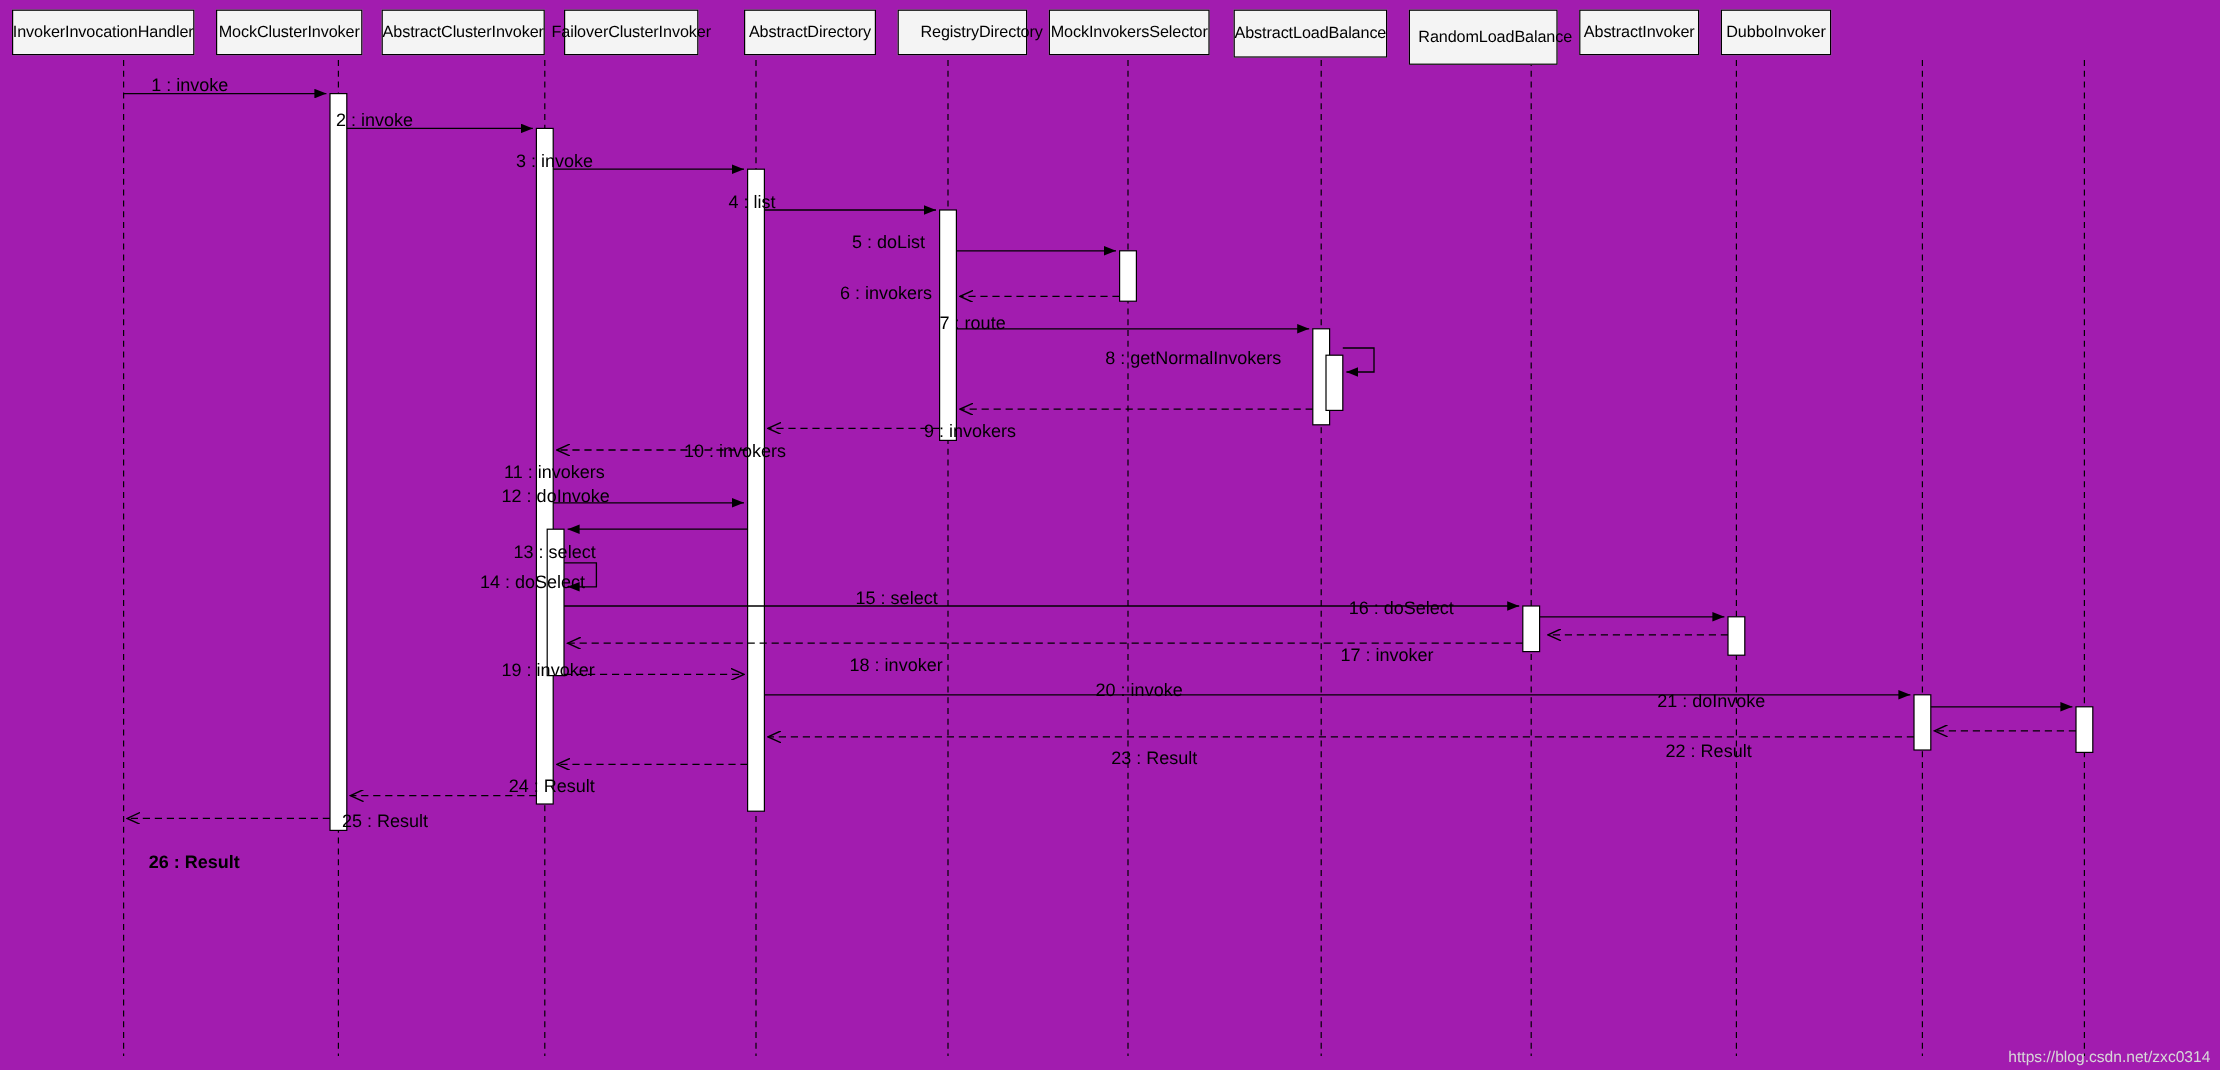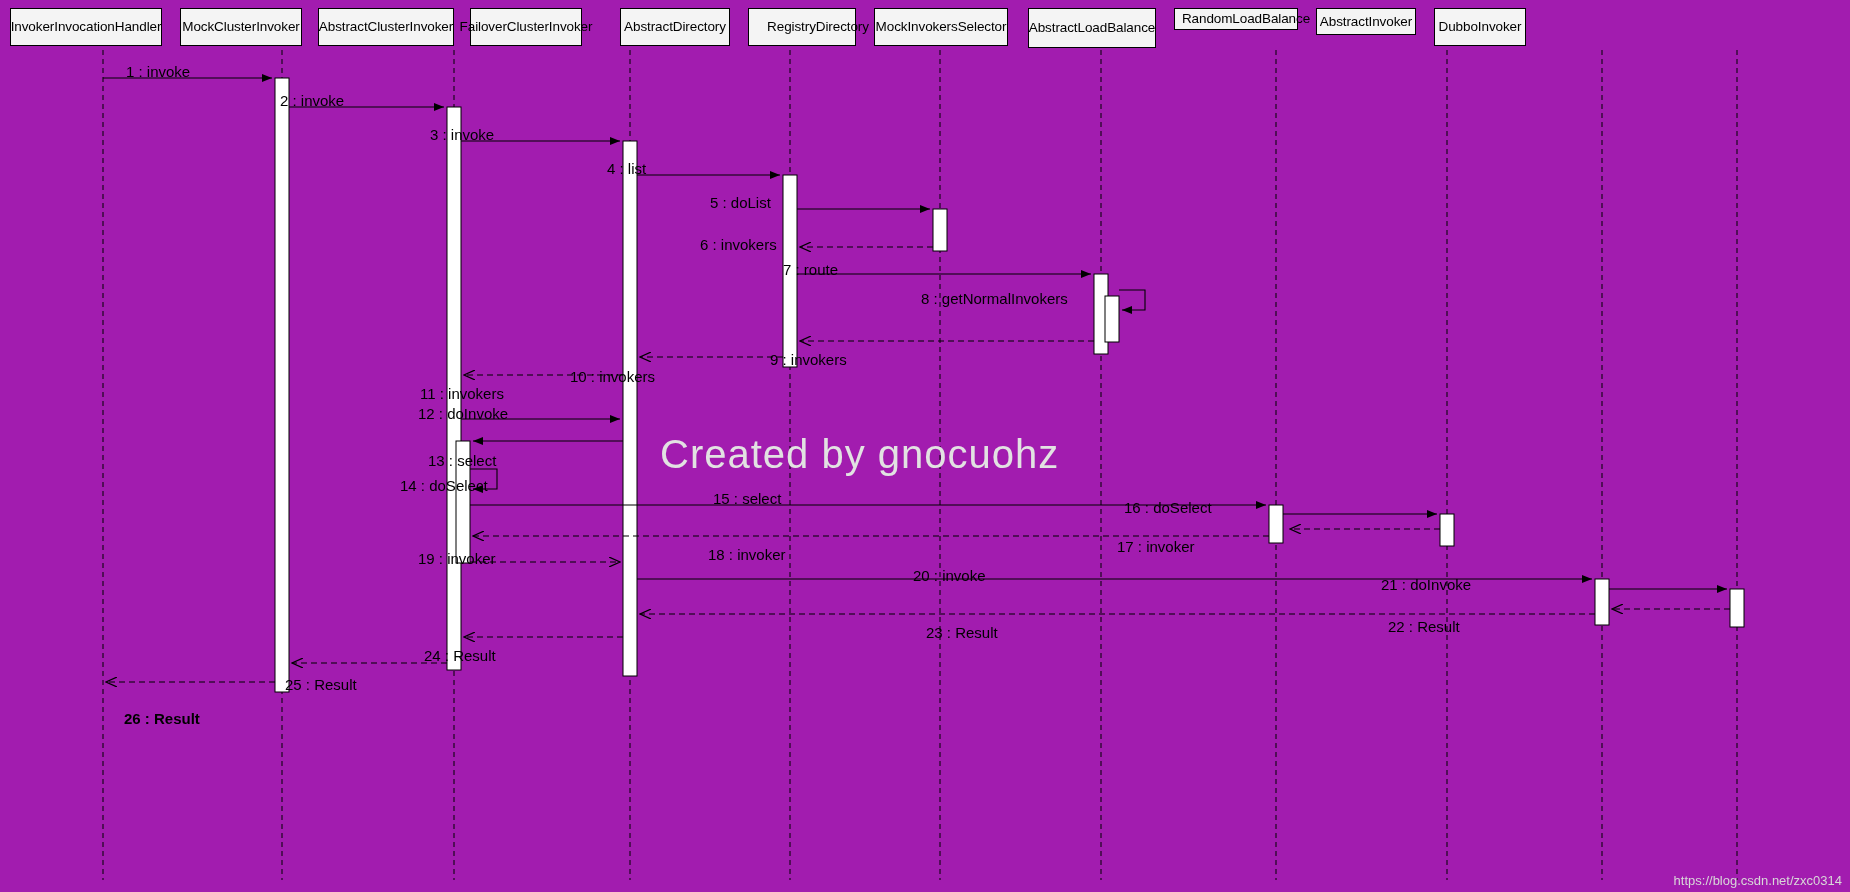--- a/index.html
+++ b/index.html
@@ -185,24 +185,24 @@
     </div>
   <div class="lifeline-box" style="left:748px; top:8px; width:108px; height:38px;padding-left:32px;">
       <span>RegistryDirectory</span>
     </div>
   <div class="lifeline-box" style="left:874px; top:8px; width:134px; height:38px;">
       <span>MockInvokersSelector</span>
     </div>
   <div class="lifeline-box" style="left:1028px; top:8px; width:128px; height:40px;">
       <span>AbstractLoadBalance</span>
     </div>
-  <div class="lifeline-box" style="left:1174px; top:8px; width:124px; height:22px;padding-left:20px;">
+  <div class="lifeline-box" style="left:1174px; top:8px; width:124px; height:46px;padding-left:20px;">
       <span>RandomLoadBalance</span>
     </div>
-  <div class="lifeline-box" style="left:1316px; top:8px; width:100px; height:27px;">
+  <div class="lifeline-box" style="left:1316px; top:8px; width:100px; height:38px;">
       <span>AbstractInvoker</span>
     </div>
   <div class="lifeline-box" style="left:1434px; top:8px; width:92px;  height:38px;">
       <span>DubboInvoker</span>
     </div>
 
   <div class="msg-label" style="left:126px;  top:64px;">1 : invoke</div>
   <div class="msg-label" style="left:280px;  top:93px;">2 : invoke</div>
   <div class="msg-label" style="left:430px;  top:127px;">3 : invoke</div>
   <div class="msg-label" style="left:583px;  top:161px;margin-left:24px;">4 : list</div>
@@ -222,16 +222,15 @@
   <div class="msg-label" style="left:708px;  top:547px;">18 : invoker</div>
   <div class="msg-label" style="left:418px;  top:551px;">19 : invoker</div>
   <div class="msg-label" style="left:913px;  top:568px;">20 : invoke</div>
   <div class="msg-label" style="left:1381px; top:577px;">21 : doInvoke</div>
   <div class="msg-label" style="left:1388px; top:619px;">22 : Result</div>
   <div class="msg-label" style="left:926px;  top:625px;">23 : Result</div>
   <div class="msg-label" style="left:424px;  top:648px;">24 : Result</div>
   <div class="msg-label" style="left:285px;  top:677px;">25 : Result</div>
   <div class="msg-label" style="left:124px;  top:711px;font-weight:bold;">26 : Result</div>
 
-  <div class="watermark-center">Created by gnocuohz</div>
   <div class="watermark-corner">https://blog.csdn.net/zxc0314</div>
 
 </div>
 
 </body></html>

